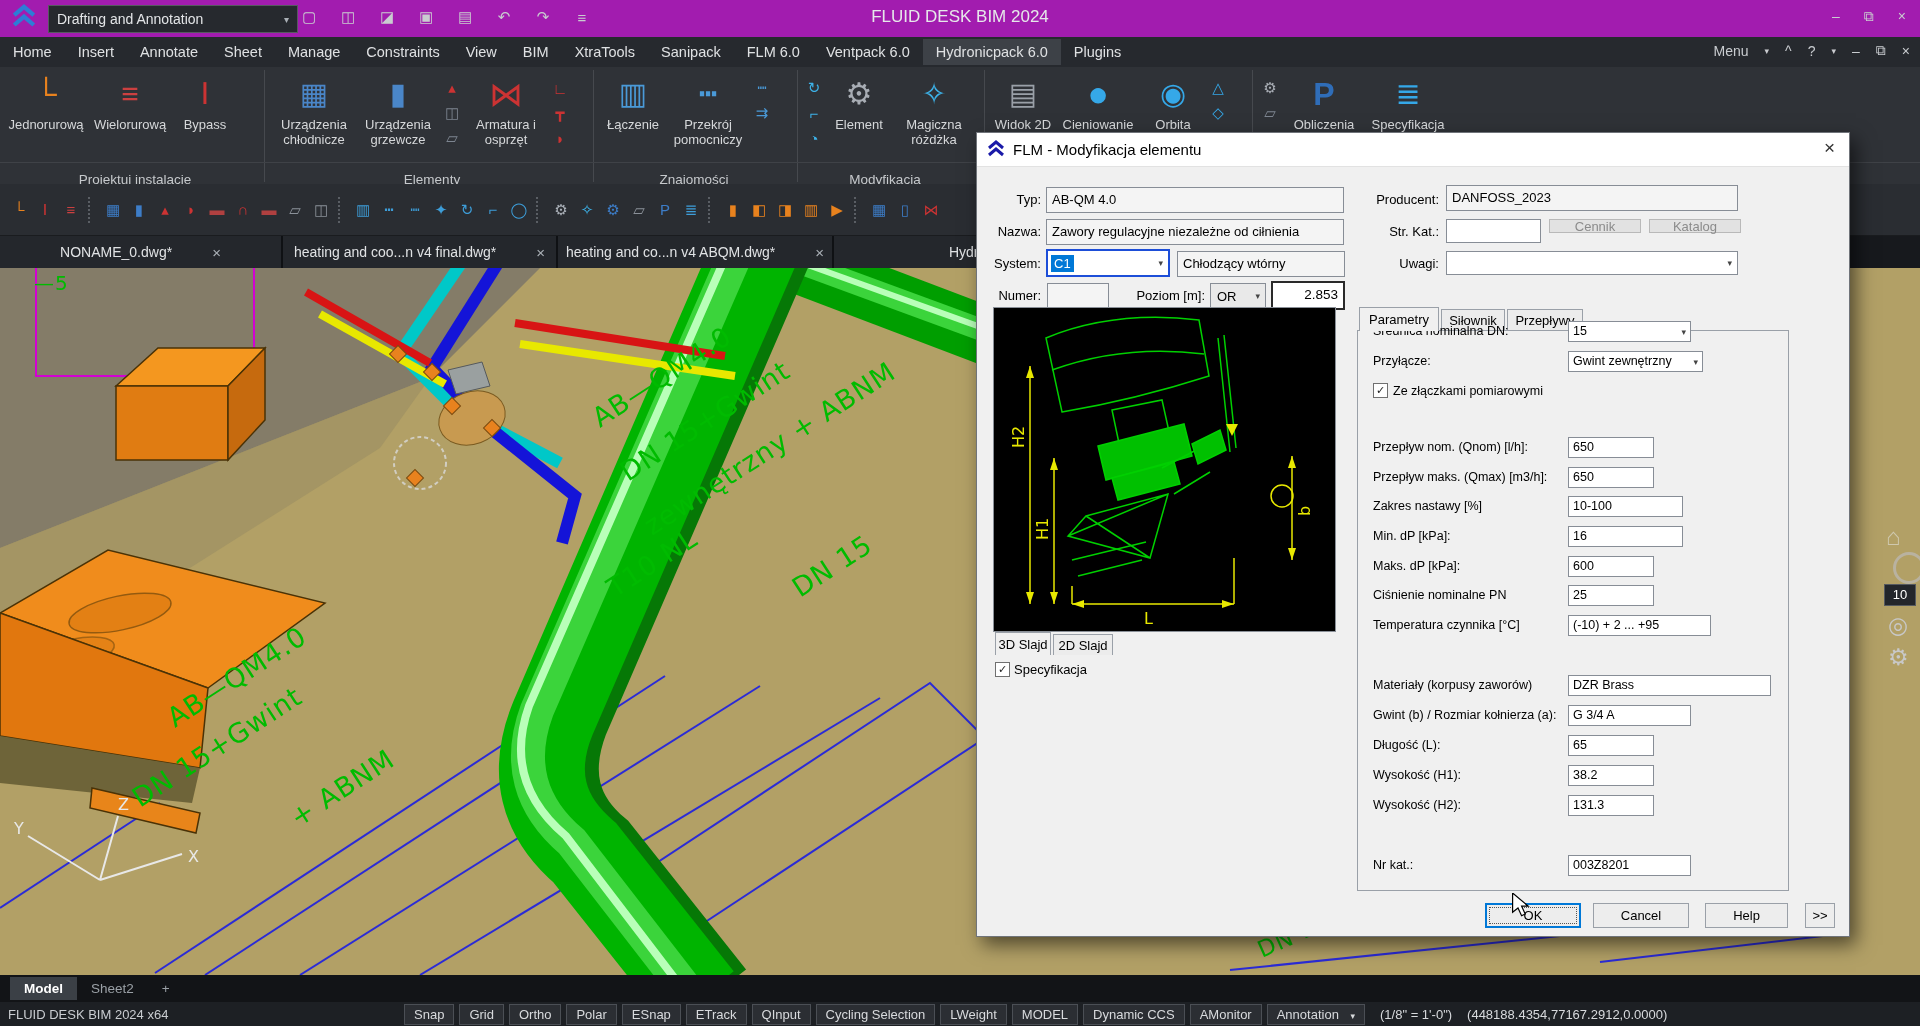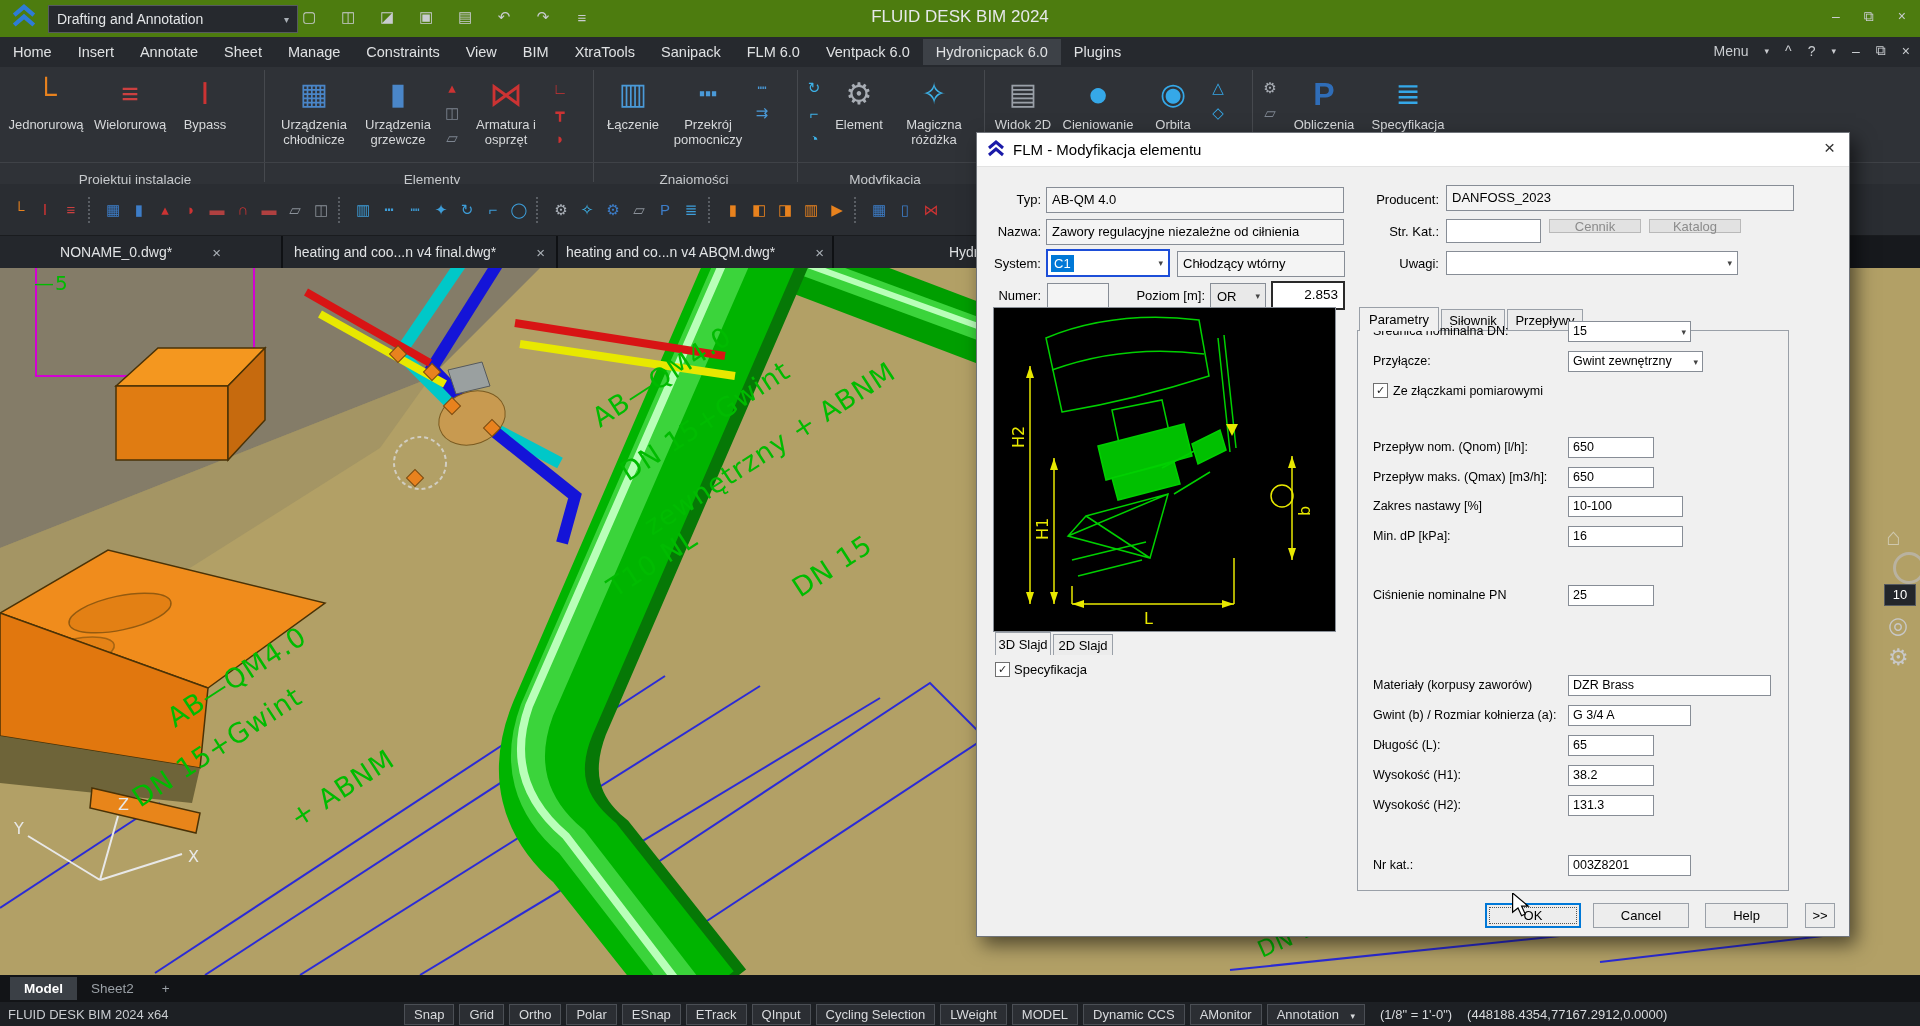--- a/index.html
+++ b/index.html
@@ -1,19 +1,19 @@
 <!DOCTYPE html>
 <html><head>
 <meta charset="utf-8">
 <style>
   html,body{margin:0;padding:0;background:#000;}
   #app{position:relative;width:1920px;height:1026px;overflow:hidden;background:#24272b;
        font-family:"Liberation Sans",sans-serif;-webkit-font-smoothing:antialiased;}
   
-  #titlebar{position:absolute;left:0;top:0;width:1920px;height:37px;background:#4d7c0f;color:#dfe2e5;}
+  #titlebar{position:absolute;left:0;top:0;width:1920px;height:37px;background:#a21caf;color:#dfe2e5;}
   #logo{position:absolute;left:10px;top:4px;}
   .ws-select{position:absolute;left:48px;top:5px;width:232px;height:26px;background:#26292e;
     border:1px solid #565a60;display:flex;align-items:center;padding:0 8px;font-size:14px;color:#e3e5e7;}
   .ws-select .car{margin-left:auto;font-size:10px;color:#aab0b6;}
   #tb-icons{position:absolute;left:296px;top:6px;display:flex;gap:13px;font-size:16px;color:#c9ccd0;}
   #tb-icons span{cursor:default;}
   #app-title{position:absolute;left:0;right:0;top:7px;text-align:center;font-size:17px;color:#e6e8ea;}
   .win-btns{position:absolute;display:flex;gap:24px;color:#c9ccd0;font-size:14px;}
   #win1{right:14px;top:8px;}
   
@@ -449,21 +449,21 @@
     <span class="flab" style="left:0px;top:155px;width:64px">Numer:</span>
     <div class="dfield" style="left:70px;top:150px;width:62px"></div>
     <span class="flab" style="left:140px;top:155px;width:88px">Poziom [m]:</span>
     <div class="combo" style="left:233px;top:150px;width:56px;height:26px;background:#e9e9e9">
       <span style="padding-left:3px">OR</span>
       <span class="car">▾</span>
     </div>
     <div class="dfield numbox" style="left:294px;top:148px;width:74px;height:29px">2.853</div>
 
     <span class="flab" style="left:372px;top:59px;width:90px">Producent:</span>
-    <div class="dfield" style="left:469px;top:52px;width:348px">DANFOSS_2023</div>
+    <div class="dfield" style="left:469px;top:52px;width:292px">DANFOSS_2023</div>
 
     <span class="flab" style="left:372px;top:91px;width:90px">Str. Kat.:</span>
     <div class="dfield white" style="left:469px;top:86px;width:95px;height:24px"></div>
     <div class="dbtn disabled" style="left:572px;top:86px;width:92px">Cennik</div>
     <div class="dbtn disabled" style="left:672px;top:86px;width:92px">Katalog</div>
 
     <span class="flab" style="left:372px;top:123px;width:90px">Uwagi:</span>
     <div class="combo" style="left:469px;top:118px;width:292px;height:24px">
       <span></span>
       <span class="car">▾</span>
@@ -540,23 +540,31 @@
       <span class="pfld" style="width:86px">650</span>
       </div>
     <div class="prow" style="top:363px">
         <span class="plab">Zakres nastawy [%]</span>
       <span class="pfld" style="width:115px">10-100</span>
       </div>
     <div class="prow" style="top:393px">
         <span class="plab">Min. dP [kPa]:</span>
       <span class="pfld" style="width:115px">16</span>
       </div>
+    <div class="prow" style="top:423px">
+        <span class="plab">Maks. dP [kPa]:</span>
+      <span class="pfld" style="width:86px">600</span>
+      </div>
     <div class="prow" style="top:452px">
         <span class="plab">Ciśnienie nominalne PN</span>
       <span class="pfld" style="width:86px">25</span>
+      </div>
+    <div class="prow" style="top:482px">
+        <span class="plab">Temperatura czynnika [°C]</span>
+      <span class="pfld" style="width:143px">(-10) + 2 ... +95</span>
       </div>
     <div class="prow" style="top:542px">
         <span class="plab">Materiały (korpusy zaworów)</span>
       <span class="pfld" style="width:203px">DZR Brass</span>
       </div>
     <div class="prow" style="top:572px">
         <span class="plab">Gwint (b) / Rozmiar kołnierza (a):</span>
       <span class="pfld" style="width:123px">G 3/4 A</span>
       </div>
     <div class="prow" style="top:602px">

